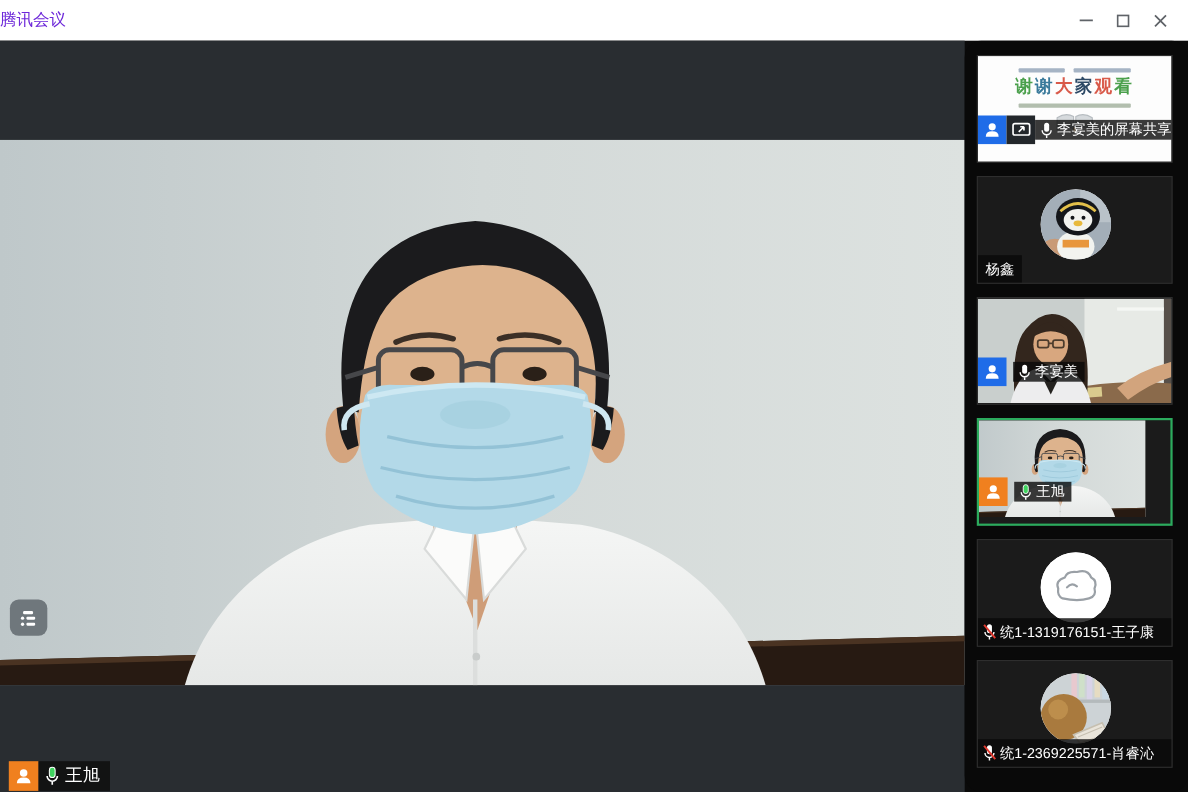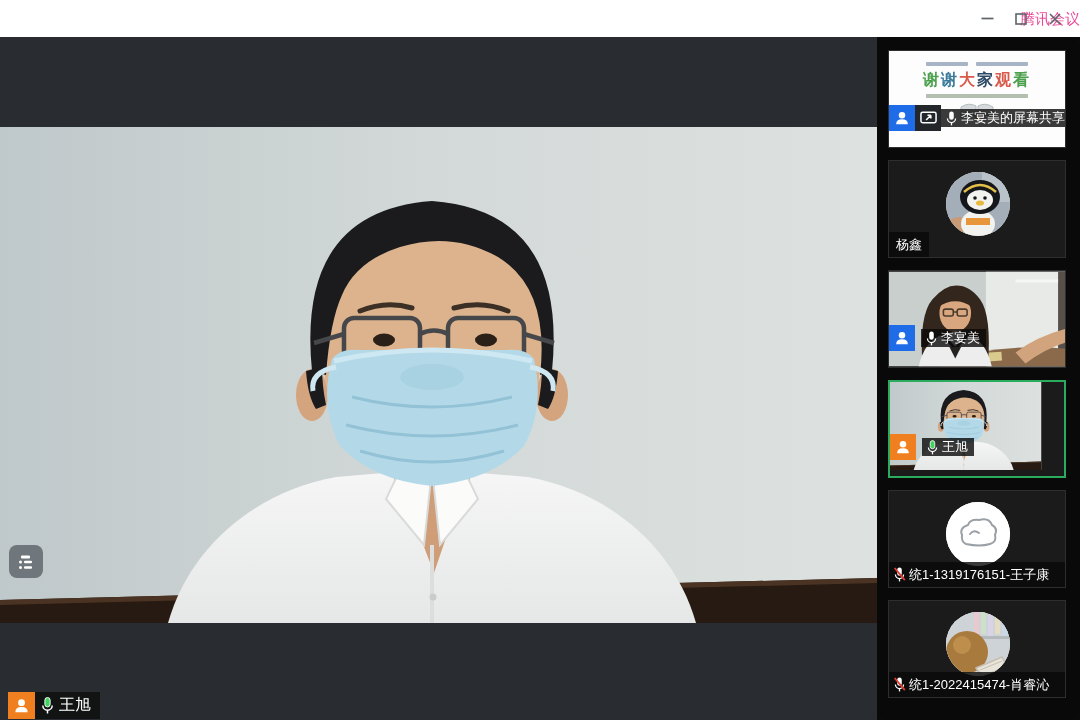--- a/index.html
+++ b/index.html
@@ -1,22 +1,22 @@
 <!DOCTYPE html>
 <html><head>
 <meta charset="utf-8">
 <style>
   html,body{margin:0;padding:0;background:#000;}
   .window{position:relative;width:1080px;height:720px;overflow:hidden;
           font-family:"Liberation Sans","DejaVu Sans",sans-serif;background:#0a0a0a;}
 
   
   .titlebar{position:absolute;top:0;left:0;right:0;height:37px;background:#ffffff;}
-  .title{position:absolute;left:0;right:0;top:0;line-height:37px;text-align:right;
-         font-size:15px;color:#ec4899;}
+  .title{position:absolute;left:0;right:0;top:0;line-height:37px;text-align:left;
+         font-size:15px;color:#6d28d9;}
   .controls{position:absolute;right:8px;top:0;height:37px;display:flex;align-items:center;}
   .ctl{width:34px;height:37px;display:flex;align-items:center;justify-content:center;}
   .ctl svg{display:block;}
 
   
   .main{position:absolute;top:37px;left:0;width:877px;height:683px;background:#292d31;}
   .stage-video{position:absolute;top:90px;left:0;width:877px;height:496px;}
   .stage-video svg{display:block;width:877px;height:496px;}
 
   .list-btn{position:absolute;top:508px;left:9px;width:34px;height:33px;
@@ -385,18 +385,18 @@
     <div class="thumb t6">
       <div class="avatar">
         <svg width="64" height="64">
             <use href="#dog-avatar" xlink:href="#dog-avatar"></use>
           </svg>
       </div>
       <div class="thumb-label" style="right:0">
         <svg width="13" height="17">
             <use href="#mic-muted" xlink:href="#mic-muted"></use>
           </svg>
-        <span>统1-2022415474-肖睿沁</span>
+        <span>统1-2369225571-肖睿沁</span>
       </div>
     </div>
 
   </div>
 </div>
 
 </body></html>

